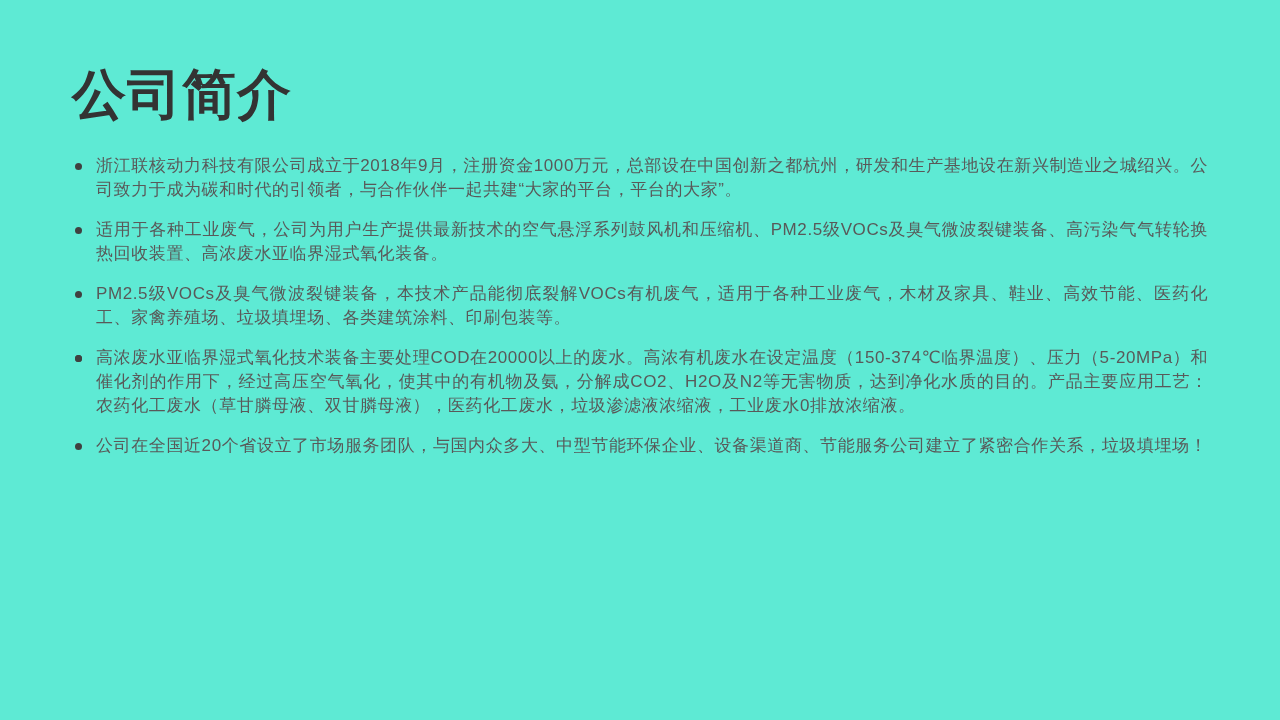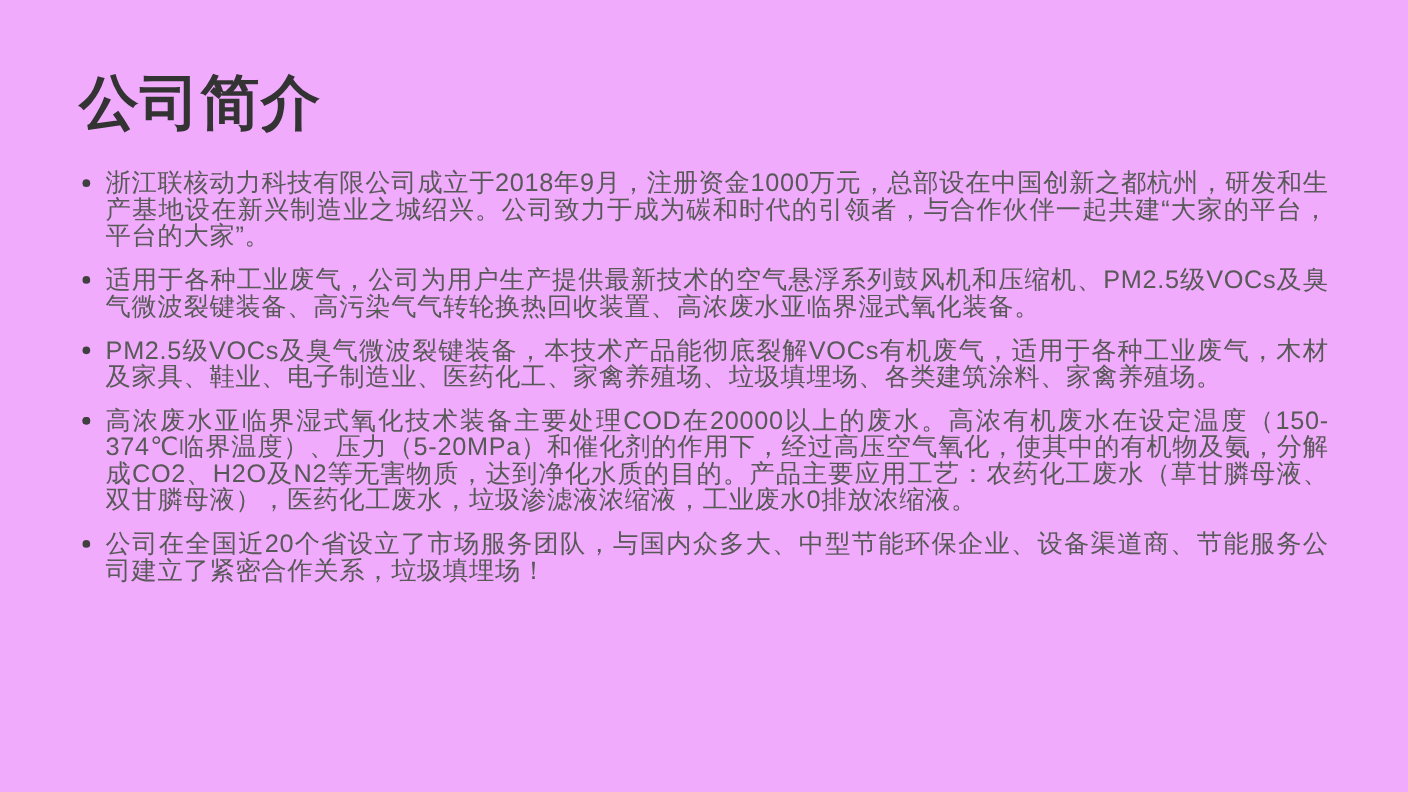--- a/index.html
+++ b/index.html
@@ -8,42 +8,42 @@
     background: #ffffff;
     width: 1280px;
     height: 720px;
     overflow: hidden;
     font-family: "Liberation Sans", "DejaVu Sans", sans-serif;
   }
   .slide {
     position: relative;
     width: 1280px;
     height: 720px;
-    background: #f0abfc;
+    background: #5eead4;
     box-sizing: border-box;
     padding: 64px 72px 0 72px;
   }
   .page-title {
     margin: 0 0 30px 0;
     font-size: 54px;
     line-height: 60px;
     font-weight: 800;
     color: #333333;
     letter-spacing: 1px;
   }
   .bullet-list {
     list-style: none;
     margin: 0;
     padding: 0;
   }
   .bullet-item {
     position: relative;
     padding-left: 24px;
     margin-bottom: 16px;
-    font-size: 23px;
+    font-size: 17px;
     line-height: 24px;
     color: #595959;
     letter-spacing: 0.6px;
     text-align: justify;
     text-justify: inter-ideograph;
   }
   .bullet-dot {
     position: absolute;
     left: 3px;
     top: 9px;
@@ -65,21 +65,21 @@
     <li class="bullet-item">
       <span class="bullet-dot"></span>
       <span class="bullet-text">浙江联核动力科技有限公司成立于2018年9月，注册资金1000万元，总部设在中国创新之都杭州，研发和生产基地设在新兴制造业之城绍兴。公司致力于成为碳和时代的引领者，与合作伙伴一起共建“大家的平台，平台的大家”。</span>
     </li>
     <li class="bullet-item">
       <span class="bullet-dot"></span>
       <span class="bullet-text">适用于各种工业废气，公司为用户生产提供最新技术的空气悬浮系列鼓风机和压缩机、PM2.5级VOCs及臭气微波裂键装备、高污染气气转轮换热回收装置、高浓废水亚临界湿式氧化装备。</span>
     </li>
     <li class="bullet-item">
       <span class="bullet-dot"></span>
-      <span class="bullet-text">PM2.5级VOCs及臭气微波裂键装备，本技术产品能彻底裂解VOCs有机废气，适用于各种工业废气，木材及家具、鞋业、电子制造业、医药化工、家禽养殖场、垃圾填埋场、各类建筑涂料、家禽养殖场。</span>
+      <span class="bullet-text">PM2.5级VOCs及臭气微波裂键装备，本技术产品能彻底裂解VOCs有机废气，适用于各种工业废气，木材及家具、鞋业、高效节能、医药化工、家禽养殖场、垃圾填埋场、各类建筑涂料、印刷包装等。</span>
     </li>
     <li class="bullet-item">
       <span class="bullet-dot"></span>
     </li>
     <li class="bullet-item">
       <span class="bullet-dot"></span>
       <span class="bullet-text">高浓废水亚临界湿式氧化技术装备主要处理COD在20000以上的废水。高浓有机废水在设定温度（150-374℃临界温度）、压力（5-20MPa）和催化剂的作用下，经过高压空气氧化，使其中的有机物及氨，分解成CO2、H2O及N2等无害物质，达到净化水质的目的。产品主要应用工艺：农药化工废水（草甘膦母液、双甘膦母液），医药化工废水，垃圾渗滤液浓缩液，工业废水0排放浓缩液。</span>
     </li>
     <li class="bullet-item">
       <span class="bullet-dot"></span>

